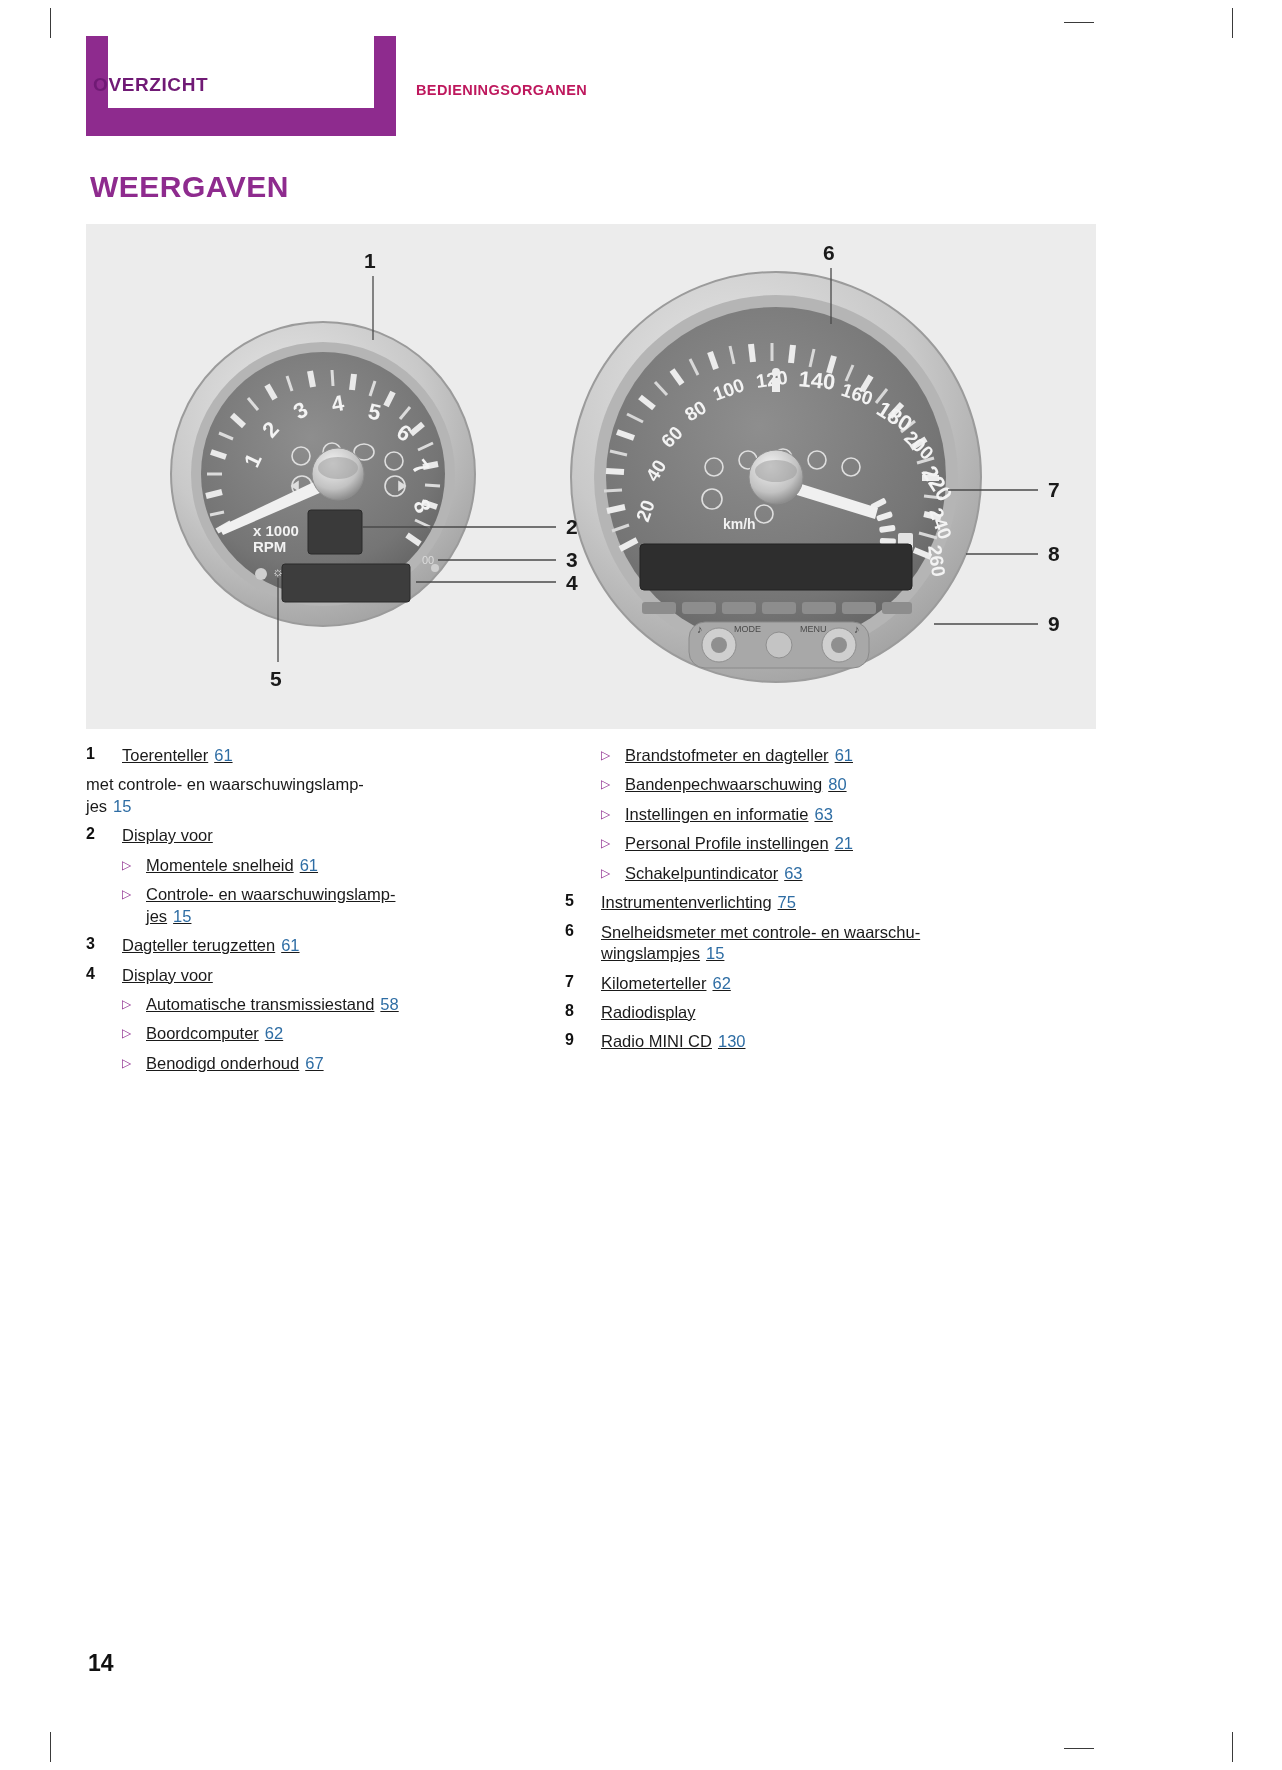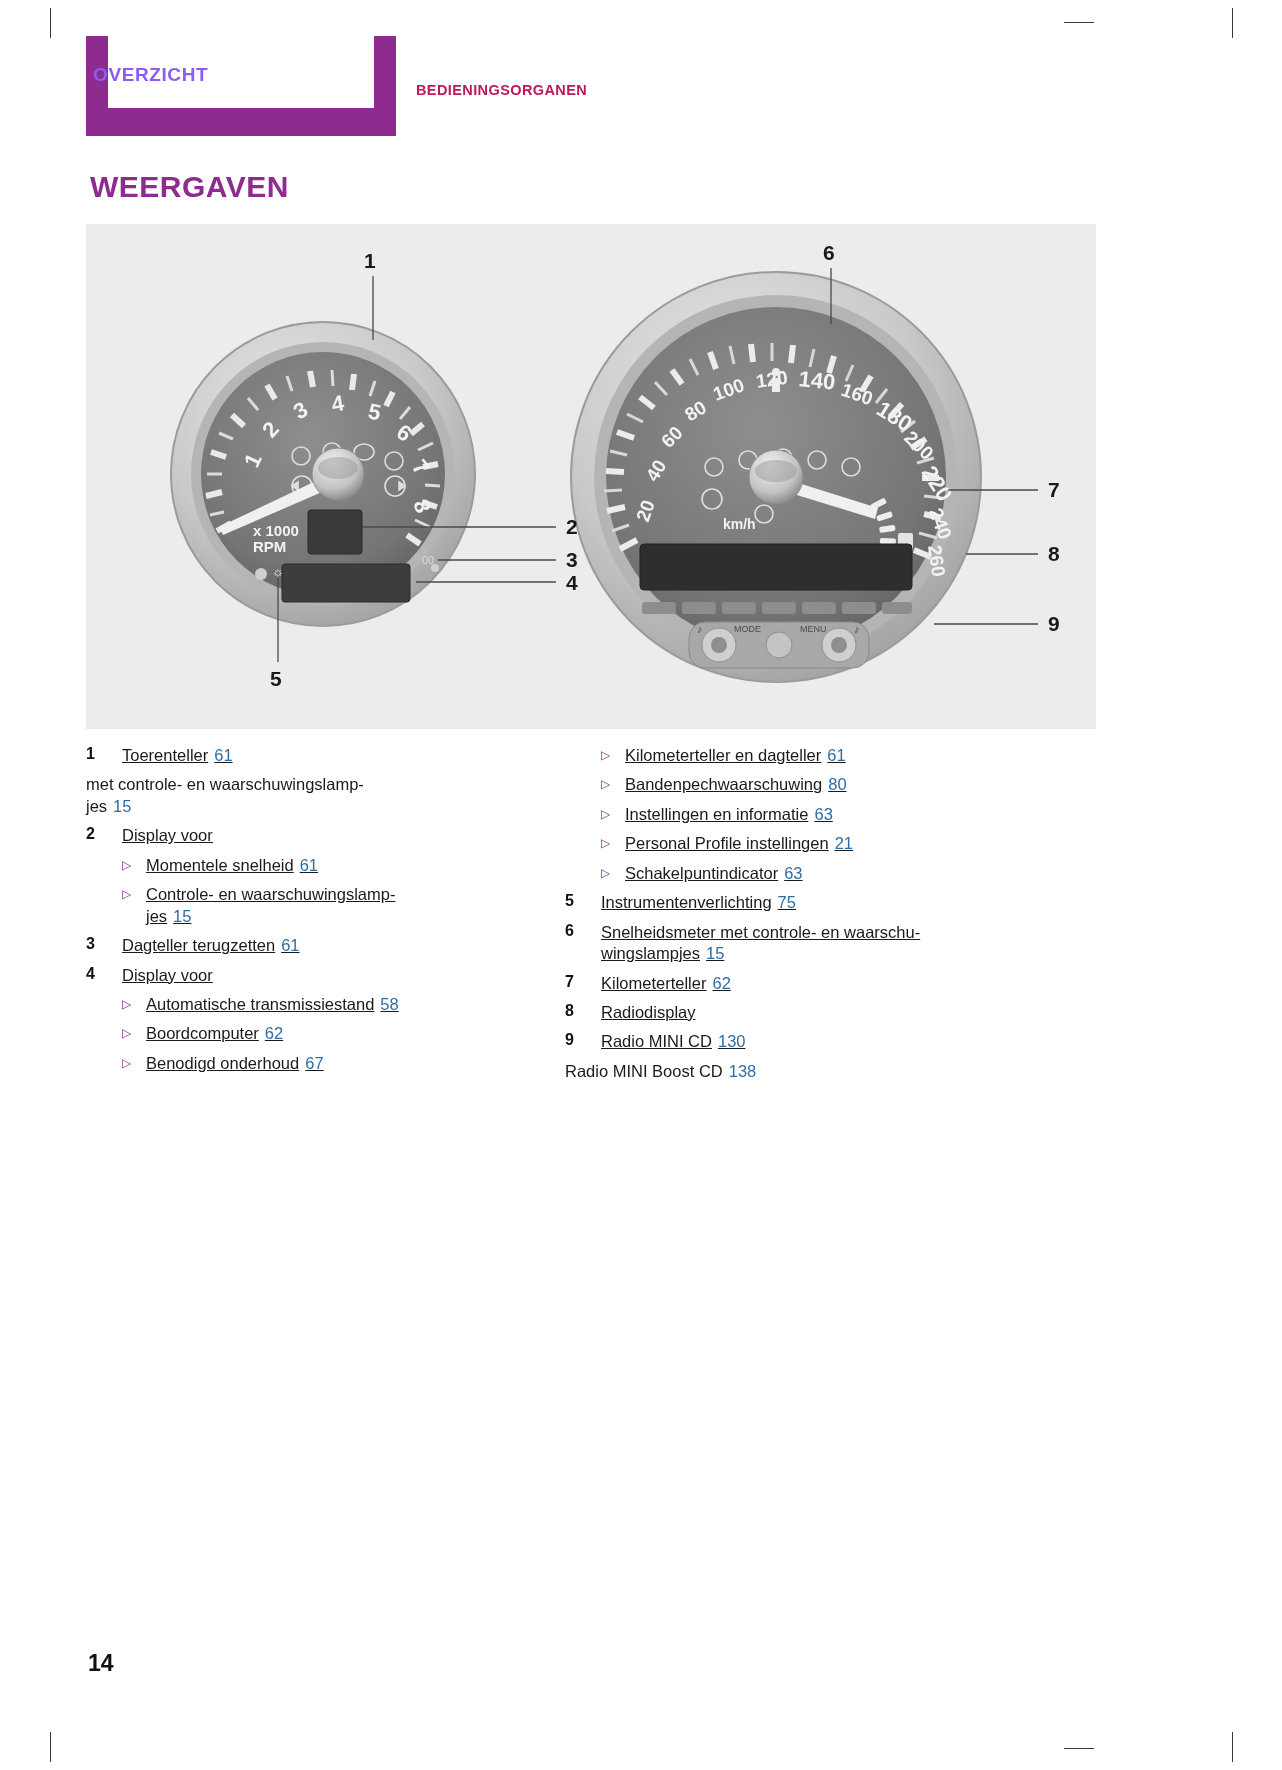--- a/index.html
+++ b/index.html
@@ -39,25 +39,25 @@
     left: 22px;
     top: 0px;
     width: 266px;
     height: 72px;
     background: #ffffff;
     border-left: 0;
   }
   .overzicht {
     position: absolute;
     left: 93px;
-    top: 64px;
+    top: 74px;
     font-size: 19px;
     font-weight: bold;
     letter-spacing: 0.6px;
-    color: #8b5cf6;
+    color: #701a75;
     z-index: 5;
   }
   .bedieningsorganen {
     position: absolute;
     left: 416px;
     top: 82px;
     font-size: 14.5px;
     font-weight: bold;
     letter-spacing: 0.4px;
     color: #be185d;
@@ -443,21 +443,21 @@
     <div class="tri">▷</div>
     <div class="txt"><span>Benodigd onderhoud</span><span class="pg">67</span></div>
   </div>
 
 </div>
 
 <div class="col col-right">
 
   <div class="sub noindent" style="margin-left:36px;">
     <div class="tri">▷</div>
-    <div class="txt"><span>Kilometerteller en dagteller</span><span class="pg">61</span></div>
+    <div class="txt"><span>Brandstofmeter en dagteller</span><span class="pg">61</span></div>
   </div>
 
   <div class="sub">
     <div class="tri">▷</div>
     <div class="txt"><span>Bandenpechwaarschuwing</span><span class="pg">80</span></div>
   </div>
 
   <div class="sub">
     <div class="tri">▷</div>
     <div class="txt"><span>Instellingen en informatie</span><span class="pg">63</span></div>
@@ -491,19 +491,16 @@
   <div class="row">
     <div class="num">8</div>
     <div class="txt">Radiodisplay</div>
   </div>
 
   <div class="row">
     <div class="num">9</div>
     <div class="txt"><span>Radio MINI CD</span><span class="pg">130</span></div>
   </div>
 
-  <div class="cont">
-    <span>Radio MINI Boost CD</span><span class="pg">138</span>
-  </div>
 
 </div>
 
 <div class="page-number">14</div>
 
 </body></html>

